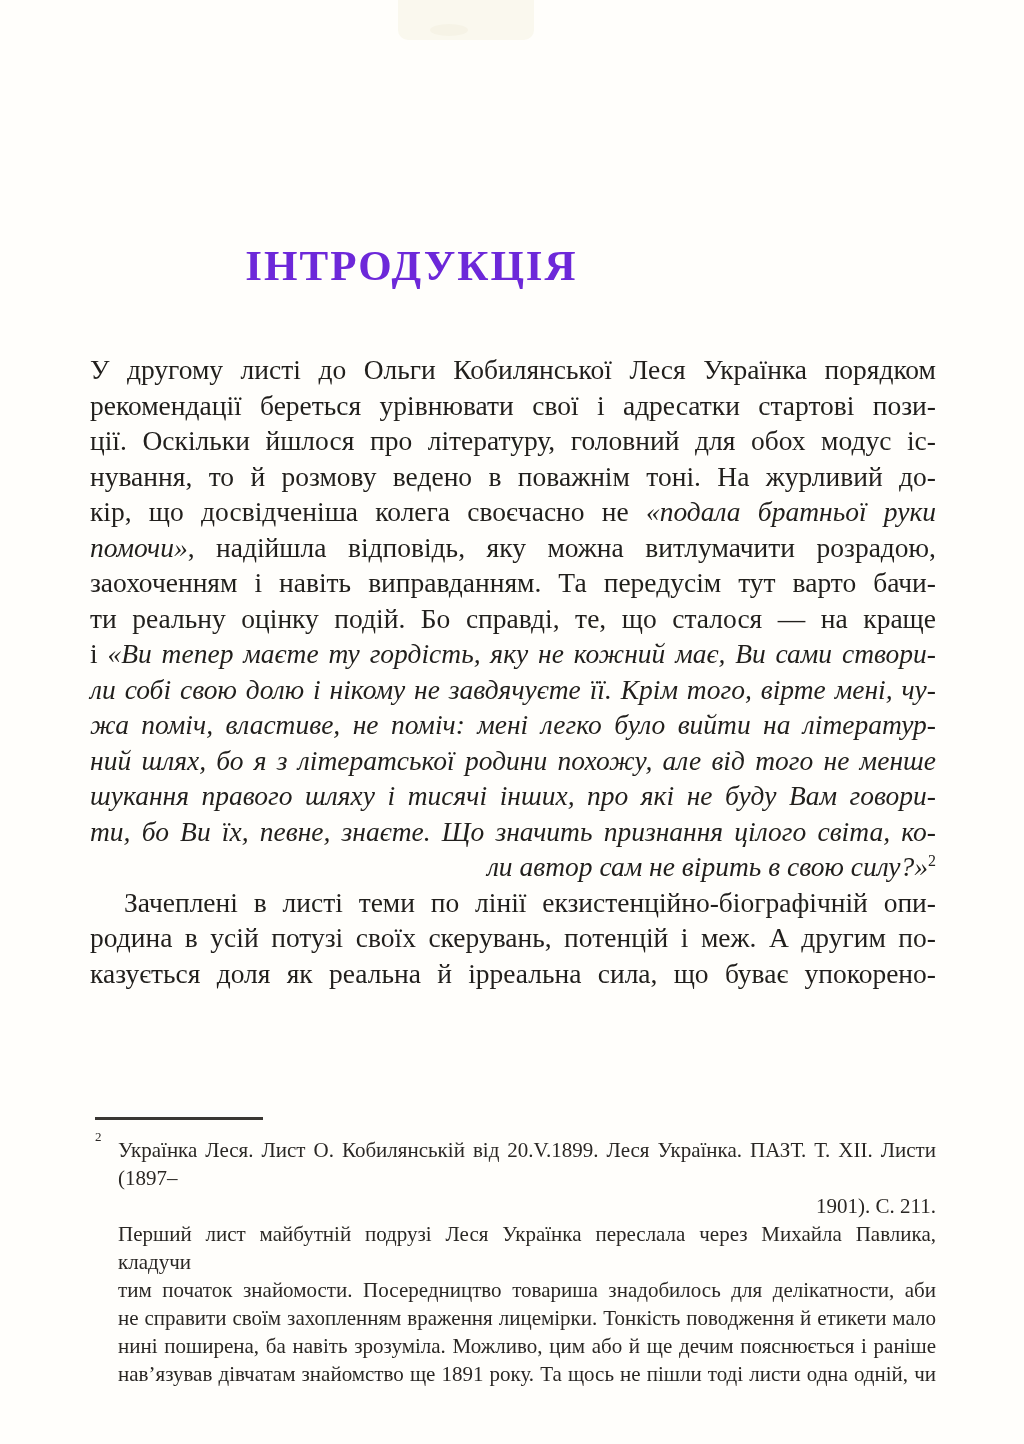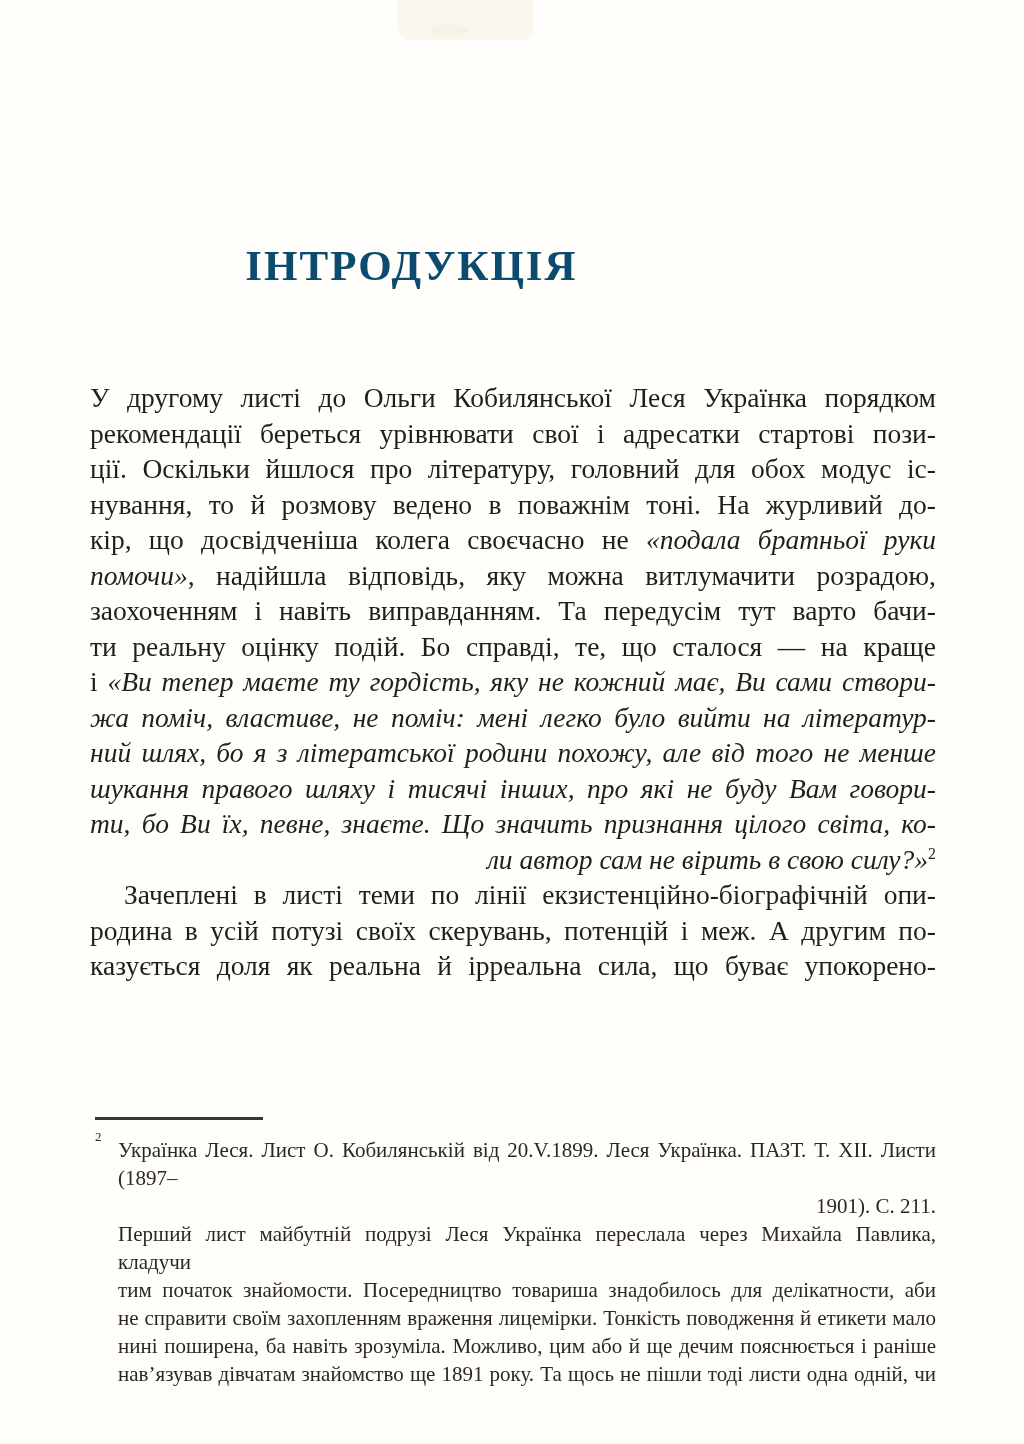--- a/index.html
+++ b/index.html
@@ -35,30 +35,29 @@
   }
   .page-title {
     position: absolute;
     top: 212px;
     left: 0;
     width: 823px;
     text-align: center;
     font-size: 43px;
     font-weight: bold;
     letter-spacing: 2px;
-    color: #0c4a6e;
+    color: #6d28d9;
   }
   .body-text {
     position: absolute;
     left: 90px;
     top: 352px;
     width: 846px;
     font-size: 27.5px;
     line-height: 35.5px;
-    margin-top: 28px;
   }
   .line {
     text-align: justify;
     text-align-last: justify;
   }
   .line.no-just {
     text-align: right;
     text-align-last: auto;
   }
   .line.indent {
@@ -111,20 +110,21 @@
   <div class="paragraph">
       <div class="line"><span>У другому листі до Ольги Кобилянської Леся Українка порядком</span></div>
       <div class="line"><span>рекомендації береться урівнювати свої і адресатки стартові пози-</span></div>
       <div class="line"><span>ції. Оскільки йшлося про літературу, головний для обох модус іс-</span></div>
       <div class="line"><span>нування, то й розмову ведено в поважнім тоні. На журливий до-</span></div>
       <div class="line"><span>кір, що досвідченіша колега своєчасно не </span><i>«подала братньої руки</i></div>
       <div class="line"><i>помочи»</i><span>, надійшла відповідь, яку можна витлумачити розрадою,</span></div>
       <div class="line"><span>заохоченням і навіть виправданням. Та передусім тут варто бачи-</span></div>
       <div class="line"><span>ти реальну оцінку подій. Бо справді, те, що сталося — на краще</span></div>
       <div class="line"><span>і </span><i>«Ви тепер маєте ту гордість, яку не кожний має, Ви сами створи-</i></div>
+      <div class="line"><i>ли собі свою долю і нікому не завдячуєте її. Крім того, вірте мені, чу-</i></div>
       <div class="line"><i>жа поміч, властиве, не поміч: мені легко було вийти на літератур-</i></div>
       <div class="line"><i>ний шлях, бо я з літератської родини похожу, але від того не менше</i></div>
       <div class="line"><i>шукання правого шляху і тисячі інших, про які не буду Вам говори-</i></div>
       <div class="line"><i>ти, бо Ви їх, певне, знаєте. Що значить признання цілого світа, ко-</i></div>
       <div class="line no-just"><i>ли автор сам не вірить в свою силу?»</i><sup>2</sup></div>
     </div>
   <div class="paragraph">
       <div class="line indent"><span>Зачеплені в листі теми по лінії екзистенційно-біографічній опи-</span></div>
       <div class="line"><span>родина в усій потузі своїх скерувань, потенцій і меж. А другим по-</span></div>
       <div class="line"><span>казується доля як реальна й ірреальна сила, що буває упокорено-</span></div>

